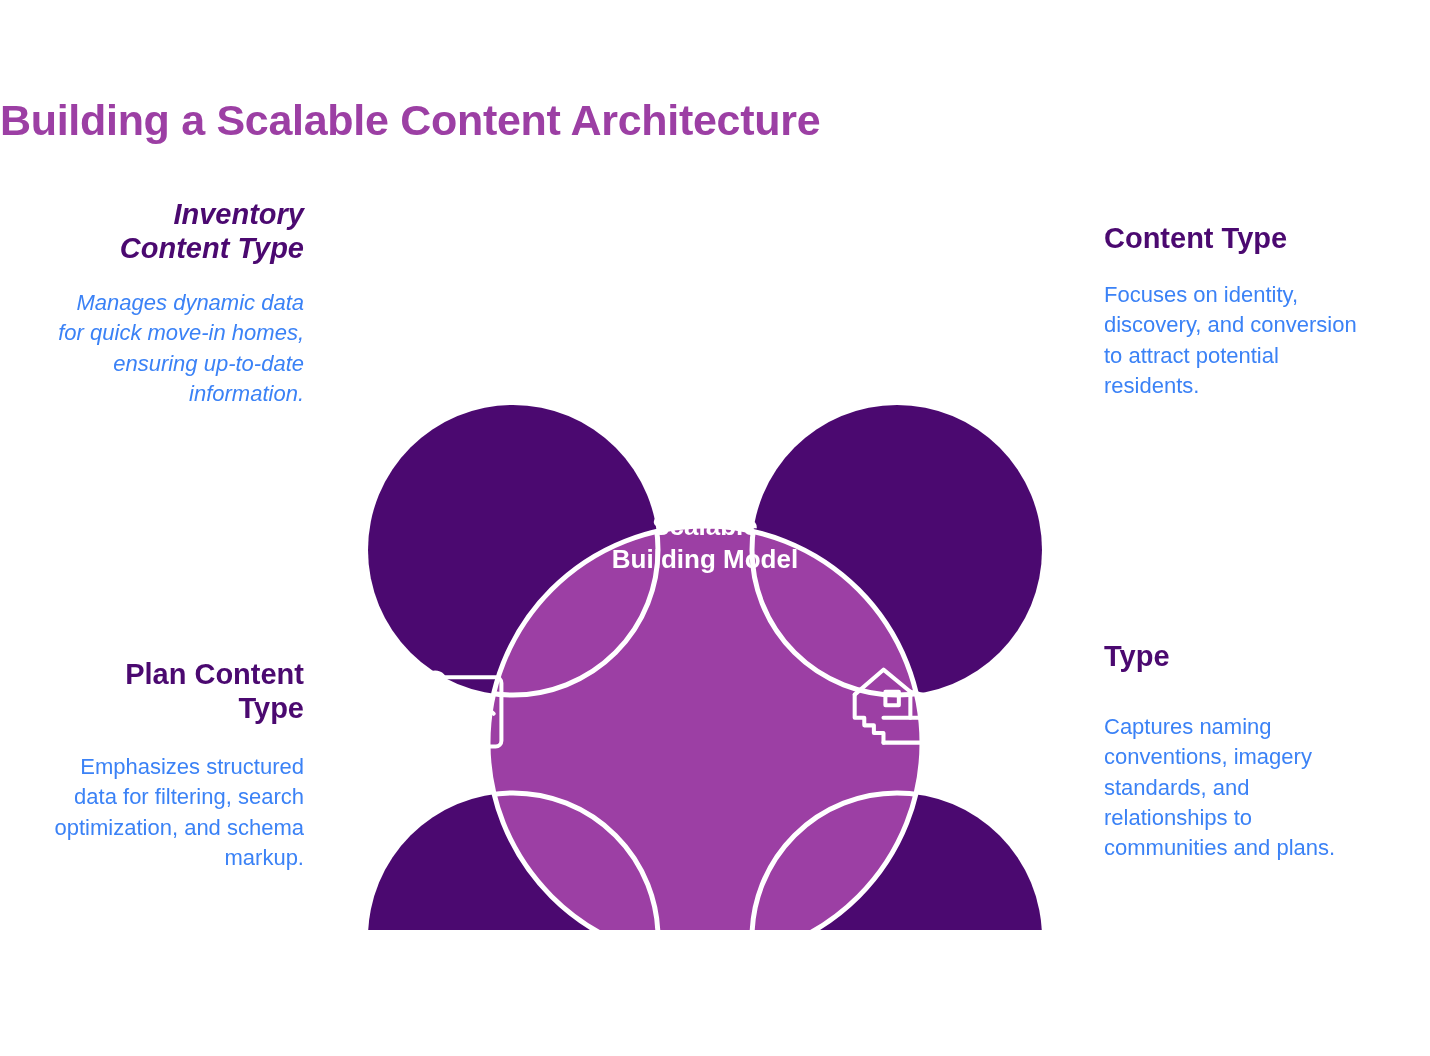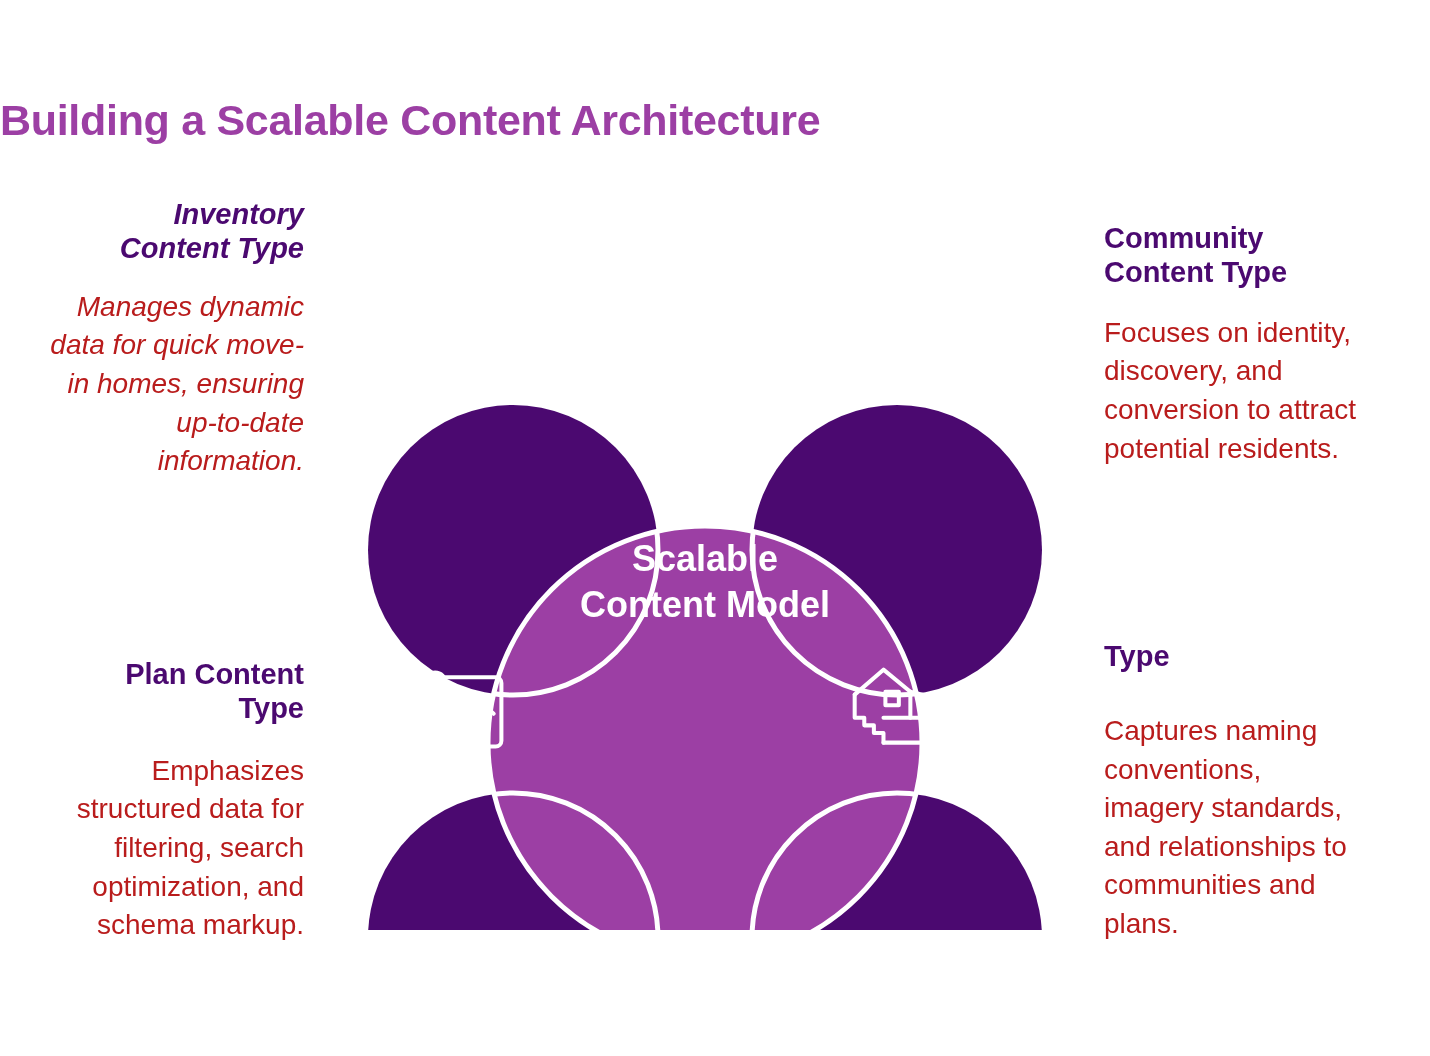--- a/index.html
+++ b/index.html
@@ -50,44 +50,44 @@
     width: 256px;
   }
   .label-block .lb-title {
     font-size: 29px;
     font-weight: bold;
     color: #4B0970;
     line-height: 1.17;
     margin: 0 0 18px 0;
   }
   .label-block .lb-body {
-    font-size: 28px;
-    color: #b91c1c;
+    font-size: 22px;
+    color: #3b82f6;
     line-height: 1.38;
     margin: 0;
   }
 
   #block-inventory  { left: 48px;   top: 198px; text-align: right; font-style: italic; }
   #block-community  { left: 1104px; top: 222px; text-align: left;  width: 262px; }
   #block-plan       { left: 48px;   top: 658px; text-align: right; }
   #block-model      { left: 1104px; top: 640px; text-align: left;  width: 262px; }
 
   #block-inventory .lb-body { margin-top: 22px; }
   #block-plan .lb-body      { margin-top: 26px; }
   #block-community .lb-body { margin-top: 24px; }
   #block-model .lb-body     { margin-top: 38px; }
 
   .center-text {
     position: absolute;
     left: 133px;
-    top: 326px;
+    top: 300px;
     width: 434px;
     text-align: center;
     color: #ffffff;
-    font-size: 36px;
+    font-size: 26px;
     font-weight: bold;
     line-height: 1.27;
     pointer-events: none;
   }
 </style>
 </head>
 <body>
 
 <div id="page-title">Building a Scalable Content Architecture</div>
 
@@ -159,35 +159,34 @@
       <path d="M8 34 V58 H18 V66 H28 V74 H38 V84"></path>
       <path d="M38 84 H92 V58 H38"></path>
       <path d="M66 31 L90 37 V58"></path>
       <path d="M66 31 V58"></path>
       <rect x="40" y="31" width="14" height="14"></rect>
     </svg>
   </div>
 
   <div class="center-text">
     <div>Scalable</div>
-    <div>Content Model</div>
+    <div>Building Model</div>
   </div>
 </div>
 
 <div class="label-block" id="block-inventory">
   <div class="lb-title">
     <div>Inventory</div>
     <div>Content Type</div>
   </div>
   <p class="lb-body">Manages dynamic data for quick move-in homes, ensuring up-to-date information.</p>
 </div>
 
 <div class="label-block" id="block-community">
   <div class="lb-title">
-    <div>Community</div>
     <div>Content Type</div>
   </div>
   <p class="lb-body">Focuses on identity, discovery, and conversion to attract potential residents.</p>
 </div>
 
 <div class="label-block" id="block-plan">
   <div class="lb-title">
     <div>Plan Content</div>
     <div>Type</div>
   </div>

